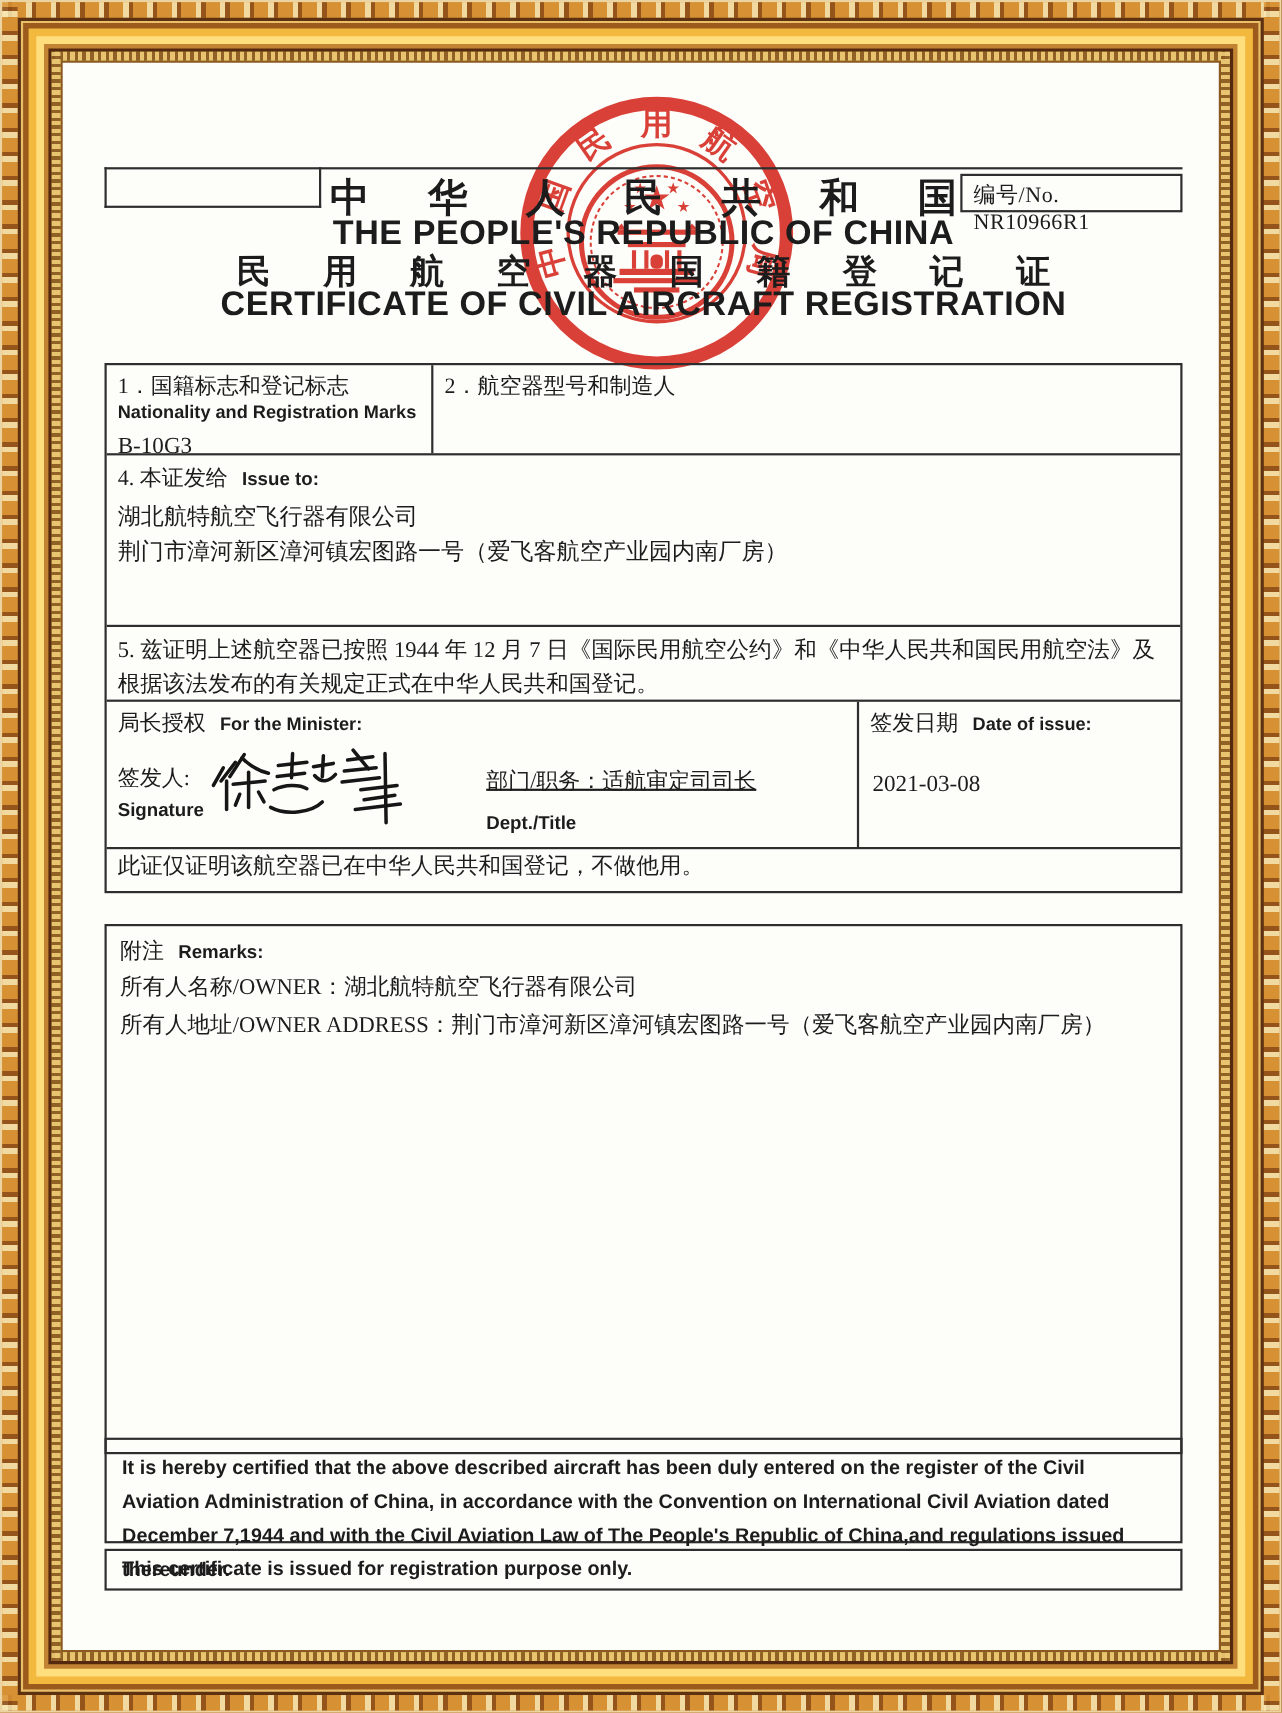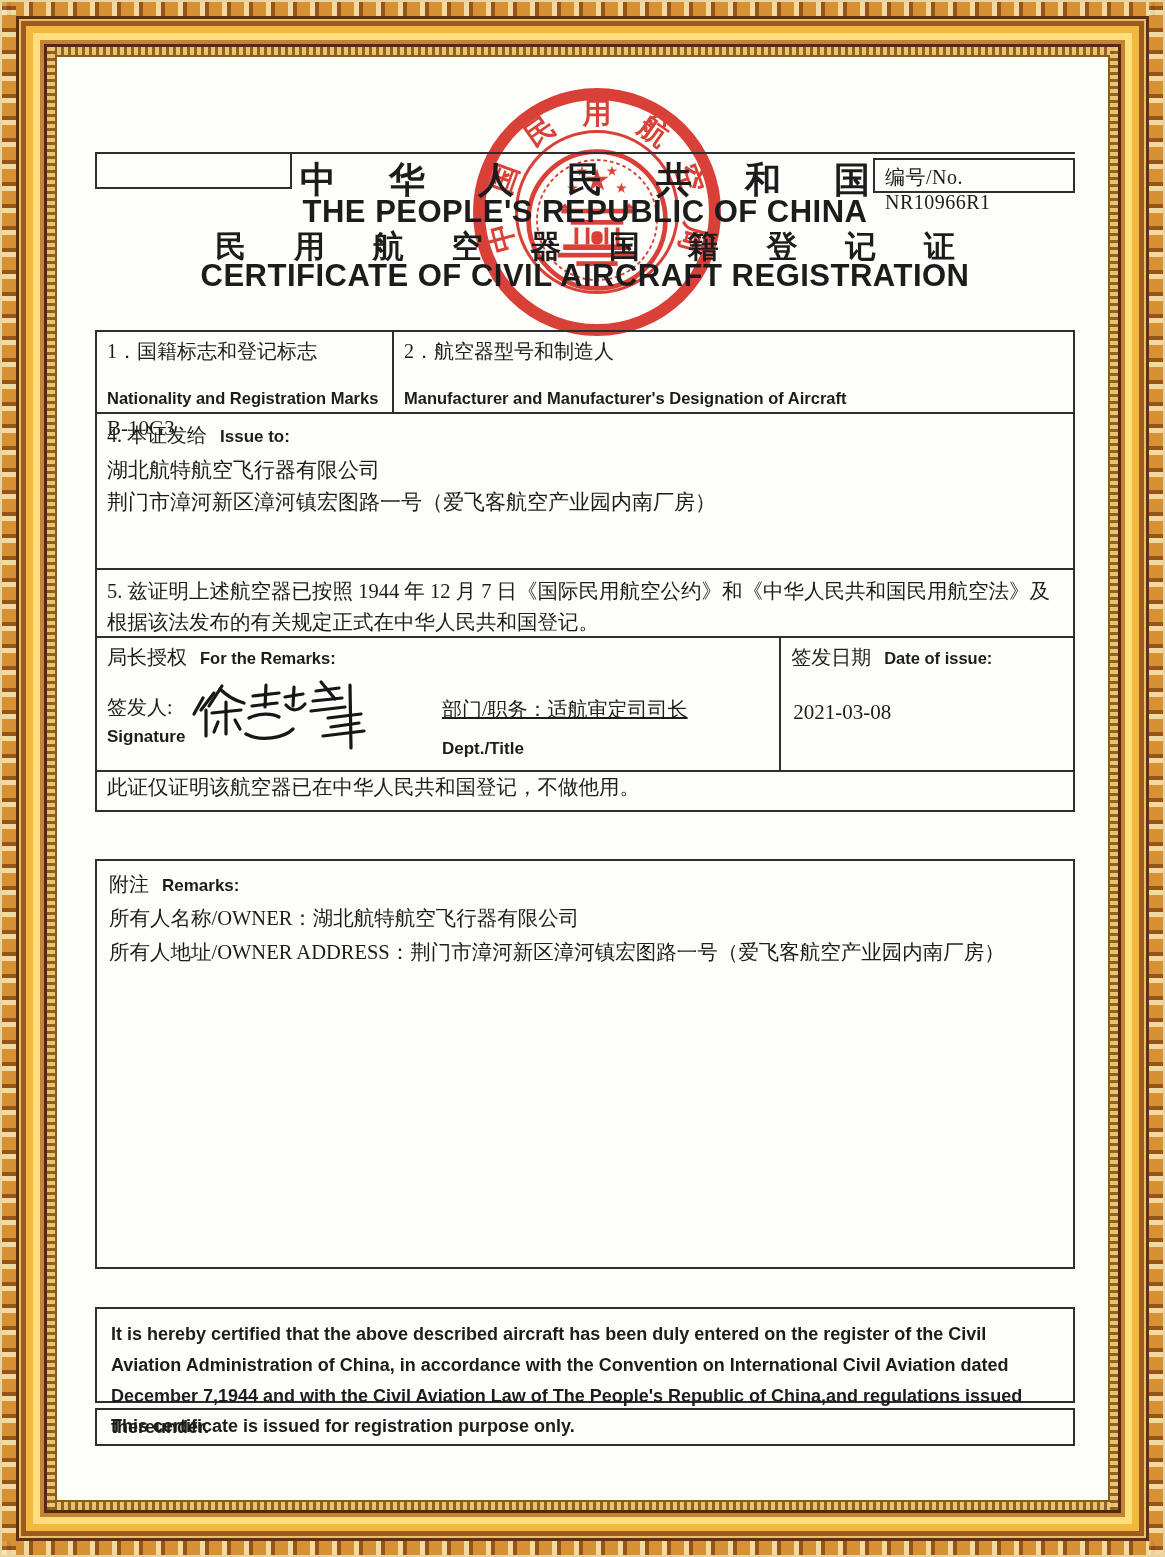--- a/index.html
+++ b/index.html
@@ -65,21 +65,21 @@
   .doc-z { position:relative; z-index:4; }
 
   
   .tbl { position:absolute; left:0; width:980px; border:2px solid #2e2e2e; }
   .row { position:relative; border-top:2px solid #2e2e2e; }
   .row:first-child { border-top:none; }
   .cells { display:flex; }
   .cell { padding:6px 10px; }
   .cell + .cell { border-left:2px solid #2e2e2e; }
   .lab-cn { font-size:20px; line-height:26px; }
-  .lab-en { font-size:16.5px; line-height:22px;margin-top:23px; }
+  .lab-en { font-size:16.5px; line-height:22px; }
   .val    { font-size:21px; line-height:30px; margin-top:4px; }
   .inline-en { font-size:17px; margin-left:8px; }
 
   .sig-block { position:absolute; }
   .sig-svg { position:absolute; left:92px; top:38px; }
 
   .remarks-line { font-size:20.5px; line-height:34px; }
   .cert-body { font-size:18px; line-height:31px; padding:10px 14px; }
   .cert-footer { font-size:18px; padding:6px 14px; }
 </style>
@@ -151,21 +151,20 @@
 
       <div class="row" style="height:80px;">
         <div class="cells" style="height:100%;">
           <div class="cell" style="width:295px;border-radius:25px;">
             <div class="lab-cn cn">1．国籍标志和登记标志</div>
             <div class="lab-en en">Nationality and Registration Marks</div>
             <div class="val cn">B-10G3</div>
           </div>
           <div class="cell" style="width:480px;">
             <div class="lab-cn cn">2．航空器型号和制造人</div>
-            <div class="lab-en en">Manufacturer and Manufacturer's Designation of Aircraft</div>
           </div>
         </div>
       </div>
 
       <div class="row" style="height:156px;">
         <div class="cell">
           <div style="font-size:20px; line-height:30px;">
             <span class="cn">4. 本证发给</span>
             <span class="en inline-en">Issue to:</span>
           </div>
@@ -176,21 +175,21 @@
 
       <div class="row" style="height:68px;">
         <div class="cell cn" style="font-size:20.5px; line-height:31px;">5. 兹证明上述航空器已按照 1944 年 12 月 7 日《国际民用航空公约》和《中华人民共和国民用航空法》及根据该法发布的有关规定正式在中华人民共和国登记。</div>
       </div>
 
       <div class="row" style="height:134px;">
         <div class="cells" style="height:100%;">
           <div class="cell" style="width:685px; position:relative;">
             <div style="font-size:20px;">
               <span class="cn">局长授权</span>
-              <span class="en inline-en" style="font-size:16.5px;">For the Remarks:</span>
+              <span class="en inline-en" style="font-size:16.5px;">For the Minister:</span>
             </div>
             <div class="sig-block" style="left:10px; top:56px;">
               <div class="cn" style="font-size:20px;">签发人:</div>
               <div class="en" style="font-size:17px; margin-top:6px;">Signature</div>
             </div>
             <svg class="sig-svg" width="190" height="95" viewBox="0 0 190 95" aria-label="徐超群">
               <g fill="none" stroke="#161616" stroke-width="3.2" stroke-linecap="round" stroke-linejoin="round">
                 <path d="M14,22 L5,38"></path>
                   <path d="M25,17 L12,34"></path>
                 <path d="M17,34 L17,60"></path>
@@ -231,21 +230,21 @@
             <div class="cn" style="font-size:21px; position:absolute; left:12px; top:62px;">2021-03-08</div>
           </div>
         </div>
       </div>
 
       <div class="row" style="height:40px;">
         <div class="cell cn" style="font-size:20.5px; padding-top:1px;">此证仅证明该航空器已在中华人民共和国登记，不做他用。</div>
       </div>
     </div>
 
-    <div class="tbl" style="top:690px; height:410px;margin-top:19px;">
+    <div class="tbl" style="top:690px; height:482px;">
       <div class="cell" style="padding:8px 12px;">
         <div style="font-size:20px; line-height:30px;">
           <span class="cn">附注</span>
           <span class="en inline-en" style="font-size:17px;">Remarks:</span>
         </div>
         <div class="remarks-line cn">所有人名称/OWNER：湖北航特航空飞行器有限公司</div>
         <div class="remarks-line cn">所有人地址/OWNER ADDRESS：荆门市漳河新区漳河镇宏图路一号（爱飞客航空产业园内南厂房）</div>
       </div>
     </div>
 

